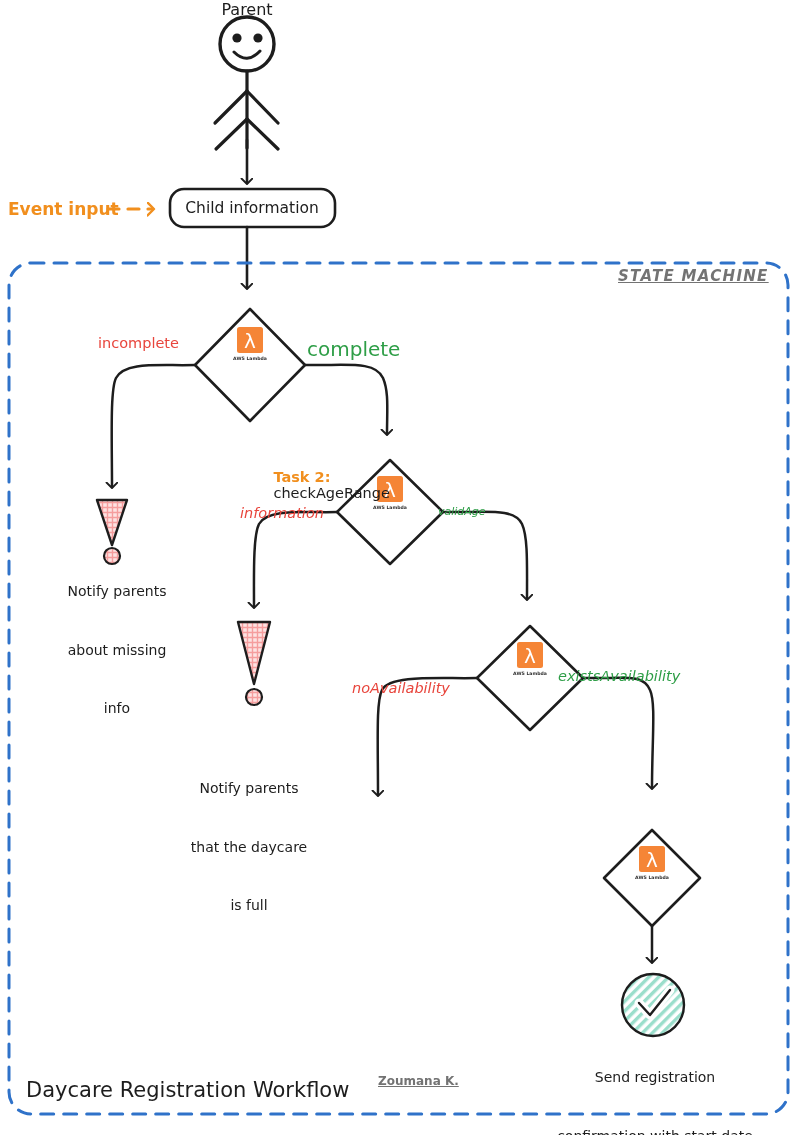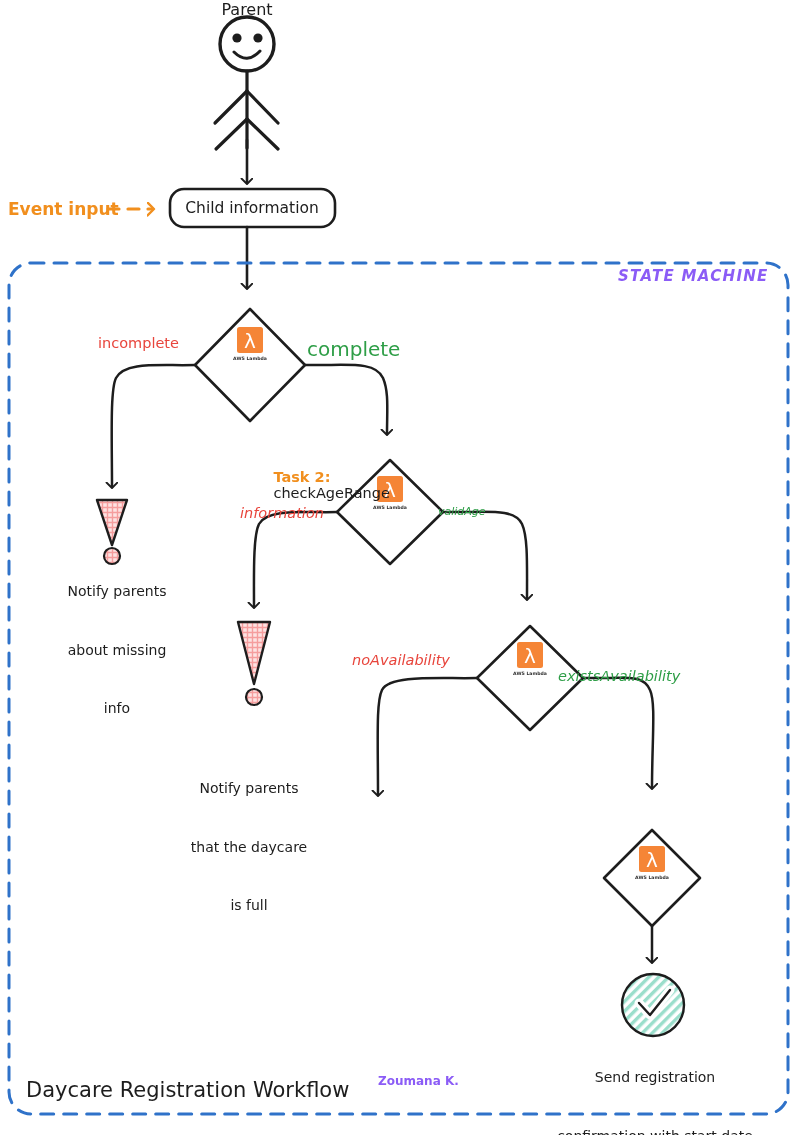--- a/index.html
+++ b/index.html
@@ -5,21 +5,21 @@
 <style>
   html,body{margin:0;padding:0;background:#ffffff;}
   body{
     font-family:"DejaVu Sans", sans-serif;
     width:795px;height:1135px;overflow:hidden;position:relative;
   }
   #stage{position:absolute;left:0;top:0;width:795px;height:1135px;}
   svg.layer{position:absolute;left:0;top:0;width:795px;height:1135px;}
   .lbl{position:absolute;white-space:pre;font-family:"DejaVu Sans", sans-serif;}
   .hand{font-family:"DejaVu Sans", sans-serif;text-align:center;}
-  .c-blue{color:#8b5cf6;}
+  .c-blue{color:#737373;text-decoration:underline;}
   .c-orange{color:#f18f1e;}
   .c-red{color:#e8453c;}
   .c-green{color:#2e9e47;}
   .c-dark{color:#1d1d1d;}
   .t-center{transform:translateX(-50%);text-align:center;}
   .italic{font-style:italic;}
 </style>
 </head>
 <body>
 
@@ -146,21 +146,21 @@
   </div>
   <div class="lbl hand c-red italic" style="left:240px;top:505px;font-size:14.5px;">information</div>
   <div class="lbl hand c-green italic" style="left:438px;top:505px;font-size:11px;">validAge</div>
 
   <div class="lbl hand c-dark t-center" style="left:249px;top:740px;font-size:14px;line-height:19.5px;">
     <div>Notify parents</div>
     <div>that the daycare</div>
     <div>is full</div>
   </div>
 
-  <div class="lbl hand c-red italic" style="left:352px;top:652px;font-size:14.5px;">noAvailability</div>
+  <div class="lbl hand c-red italic" style="left:352px;top:680px;font-size:14.5px;">noAvailability</div>
   <div class="lbl hand c-green italic" style="left:558px;top:668px;font-size:14.5px;">existsAvailability</div>
 
 
   <div class="lbl hand c-dark t-center" style="left:655px;top:1029px;font-size:14px;line-height:19.5px;">
     <div>Send registration</div>
     <div>confirmation with start date</div>
     
   </div>
 
   <div class="lbl hand c-dark" style="left:26px;top:1015px;font-size:21px;line-height:30px;">

